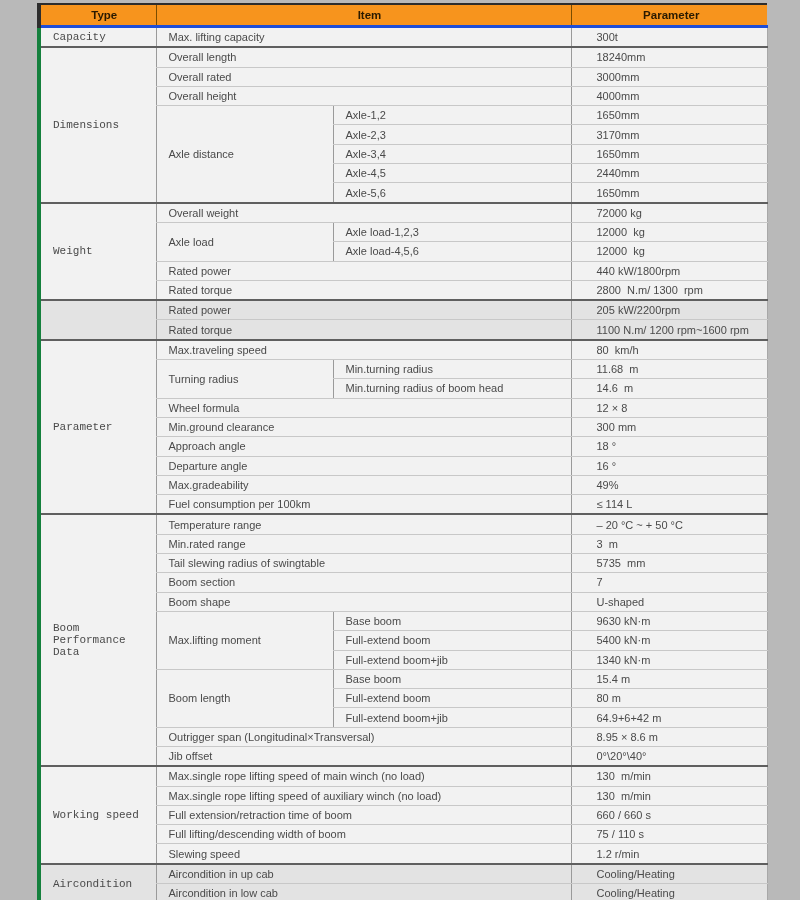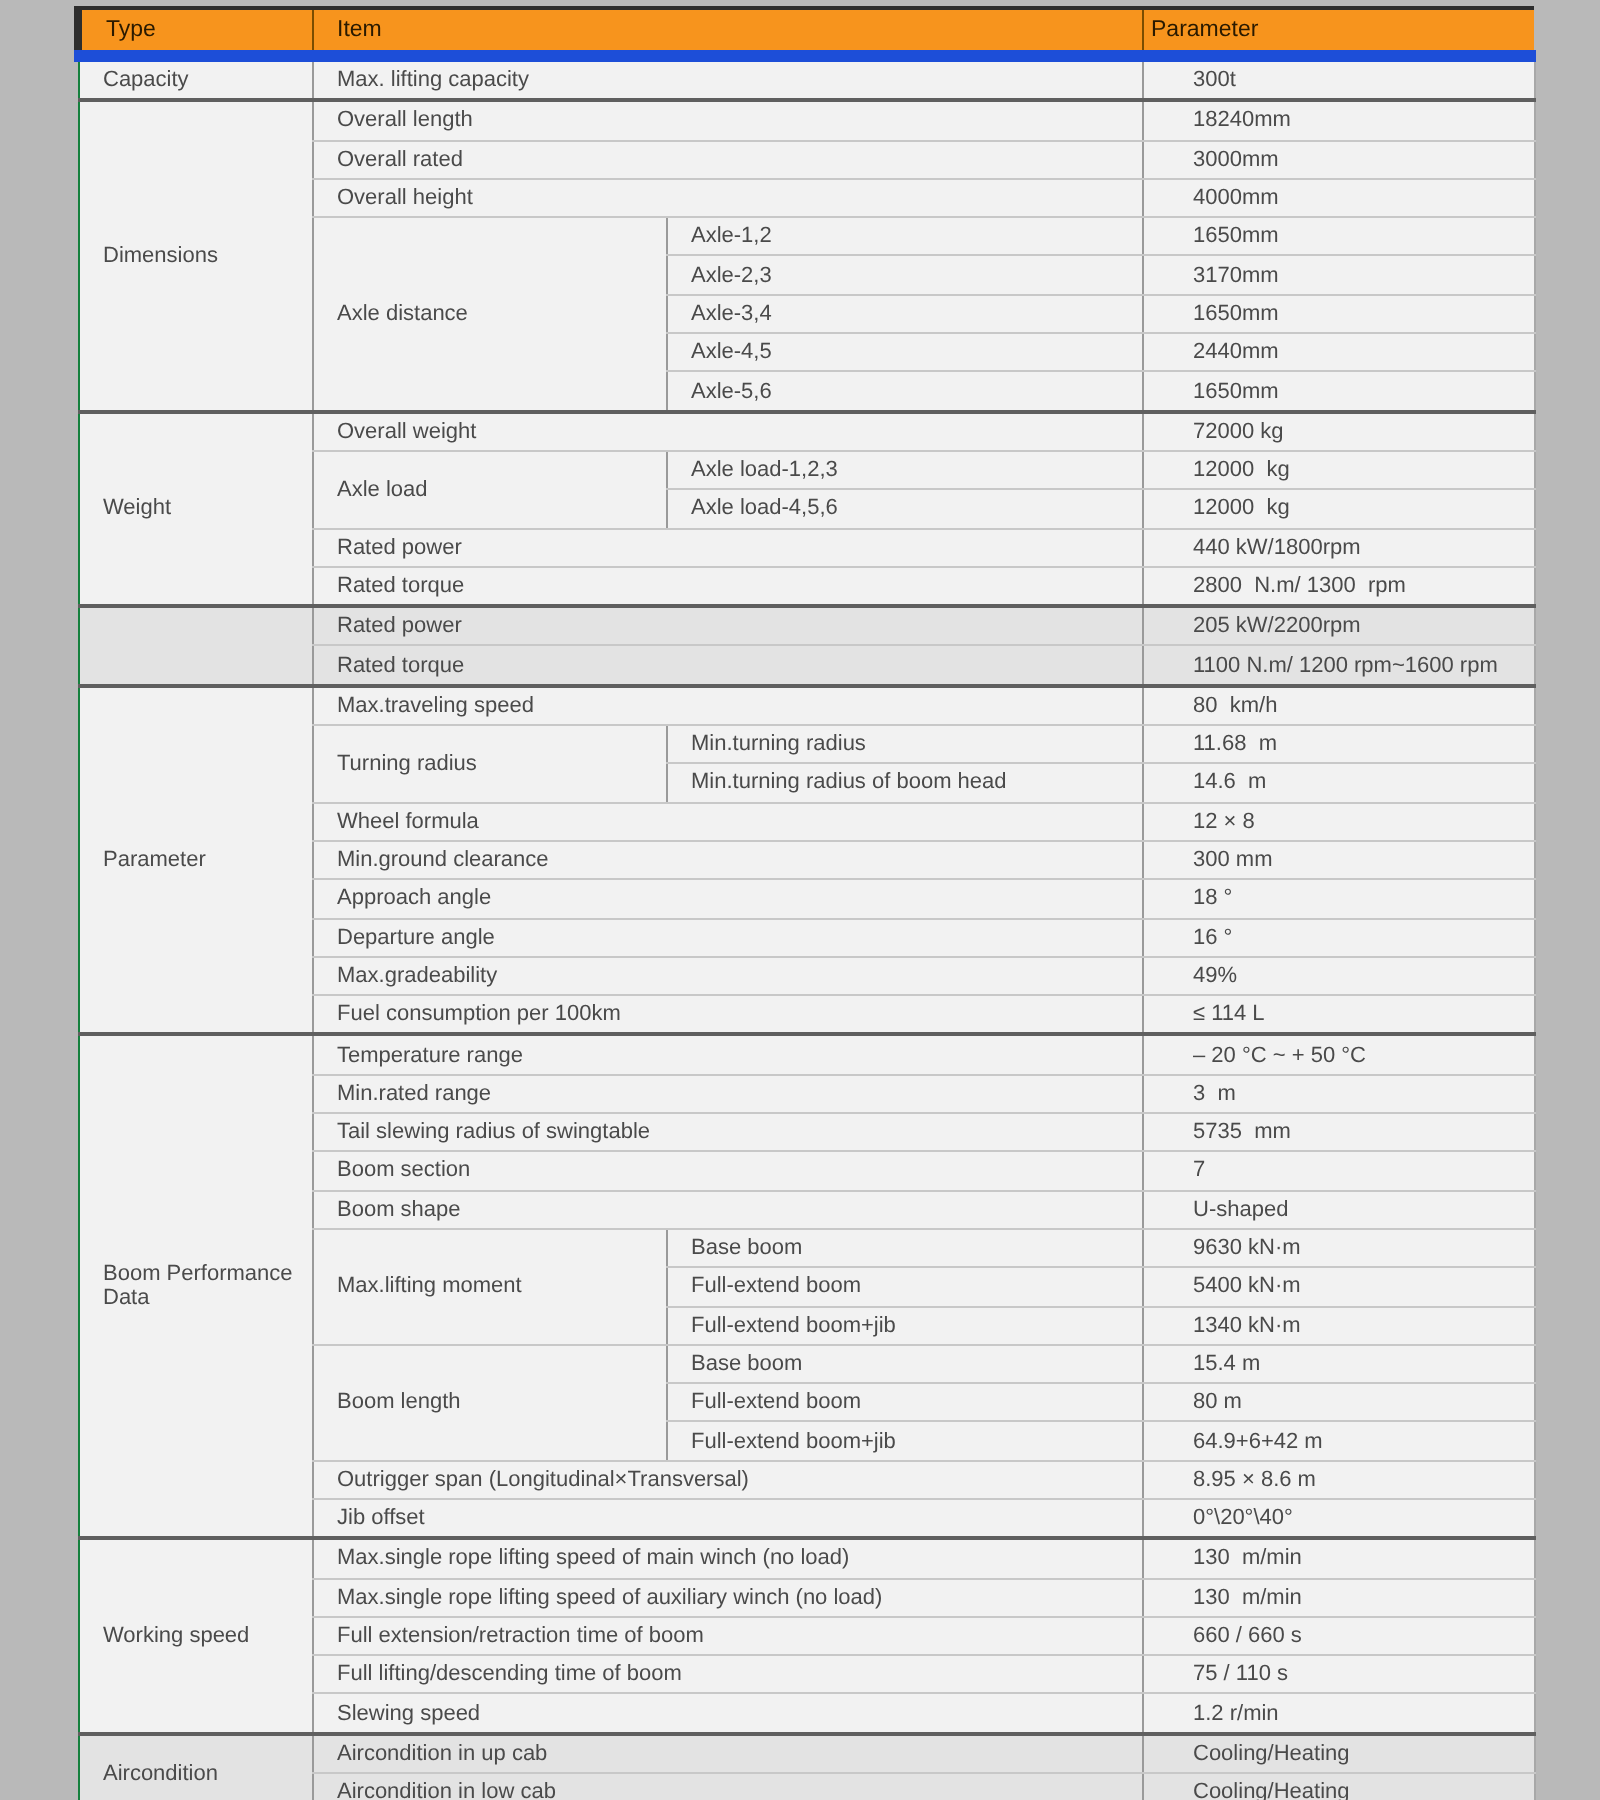--- a/index.html
+++ b/index.html
@@ -23,45 +23,46 @@
   }
   table {
     border-collapse: collapse;
     table-layout: fixed;
     width: 728px;
   }
   th {
     background: var(--header-bg, #f7941d);
     color: var(--header-text, #2a1a00);
     font-size: 11.5px;
-    font-weight: normal;
-    text-align: left;
+    font-weight: bold;
+    text-align: center;
     height: 20px;
     padding: 0 0 0 12px;
     border-top: 2px solid #2d2d2d;
-    border-bottom: 6px solid #1d4ed8;
+    border-bottom: 3px solid #1d4ed8;
     border-left: 1px solid #7a4d00;
   }
   th.first {
     border-left: 4px solid #2d2d2d;
   }
   th.param-h { padding-left: 4px; }
   td {
     background: var(--row-bg, #f2f2f2);
     color: #4a4a4a;
     font-size: 11px;
     height: 18.3px;
     padding: 0 4px 0 12px;
     border-bottom: 1px solid #c8c8c8;
     border-left: 1px solid #9a9a9a;
     overflow: hidden;
     vertical-align: middle;
   }
   td.type-cell {
-    border-left: 1px solid #15803d;
+    border-left: 4px solid #15803d;
+    font-family: Liberation Mono, monospace;
   }
   td.param {
     padding-left: 25px;
     border-right: 1px solid #a8a8a8;
     white-space: pre;
   }
   tr.shaded td {
     background: var(--shaded-bg, #e3e3e3);
   }
   td.sec-end {
@@ -258,21 +259,21 @@
           </tr>
           <tr>
             <td class="item-full" colspan="2">Max.single rope lifting speed of auxiliary winch (no load)</td>
             <td class="param">130  m/min</td>
           </tr>
           <tr>
             <td class="item-full" colspan="2">Full extension/retraction time of boom</td>
             <td class="param">660 / 660 s</td>
           </tr>
           <tr>
-            <td class="item-full" colspan="2">Full lifting/descending time of boom</td>
+            <td class="item-full" colspan="2">Full lifting/descending width of boom</td>
             <td class="param">75 / 110 s</td>
           </tr>
           <tr>
             <td class="item-full sec-end" colspan="2">Slewing speed</td>
             <td class="param sec-end">1.2 r/min</td>
           </tr>
           <tr class="shaded">
             <td class="type-cell sec-end" rowspan="2">Aircondition</td>
             <td class="item-full" colspan="2">Aircondition in up cab</td>
             <td class="param">Cooling/Heating</td>

